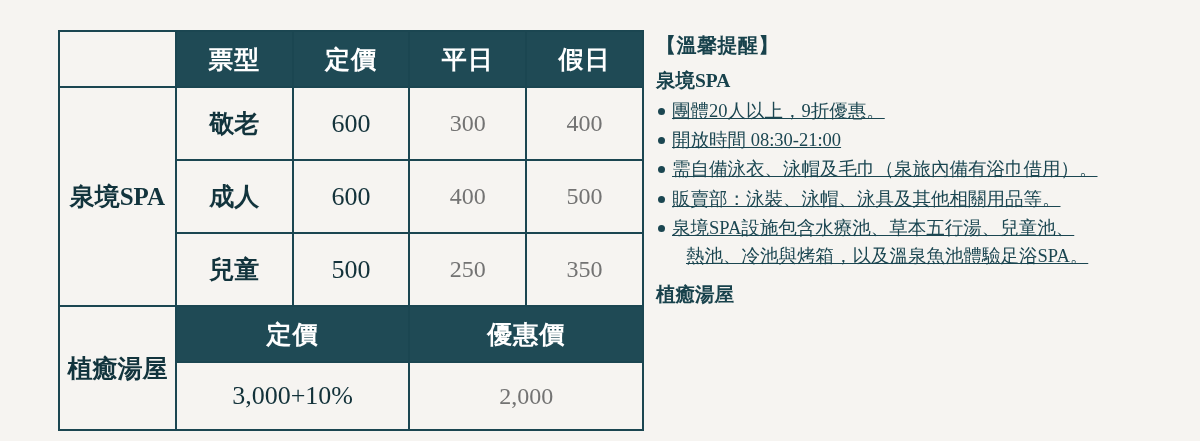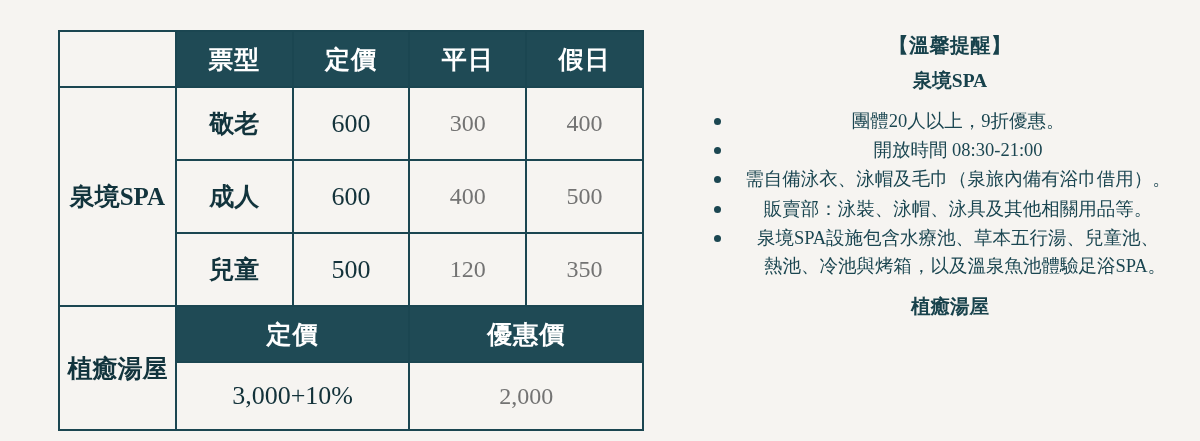--- a/index.html
+++ b/index.html
@@ -74,49 +74,49 @@
     border-left: 2px solid #1b4651;
     border-bottom: 2px solid #1b4651;
   }
   .row-sep { height: 73px; }
   .row-hdr2 { height: 42px; }
   .row-val2 { height: 68px; }
 
   
   .notes {
     position: absolute;
-    left: 700px;
+    left: 656px;
     top: 30px;
     width: 500px;
     font-size: 18.5px;
     line-height: 1.5;
     color: #1b4651;
-    text-align: center;
   }
   .notes-title {
     font-weight: bold;
     font-size: 20px;
     color: #18424c;
     margin-bottom: 6px;
     letter-spacing: 0.5px;
   }
   .section-head {
     font-weight: bold;
     font-size: 19.5px;
     color: #18424c;
     margin-top: 2px;
     margin-bottom: 2px;
   }
   .section-head.second {
     margin-top: 10px;
   }
   ul.bullets {
     list-style: none;
-    margin: 12px;
+    margin: 0;
     padding: 0;
+    text-decoration: underline;
   }
   ul.bullets > li {
     position: relative;
     padding-left: 16px;
     margin: 1px 0;
     font-size: 18.5px;
     line-height: 1.52;
     color: #1b4651;
   }
   ul.bullets > li::before {
@@ -163,21 +163,21 @@
         <tr class="row-sep">
           <td class="ticket">成人</td>
           <td class="price-black">600</td>
           <td class="price-red">400</td>
           <td class="price-red">500</td>
         </tr>
 
         <tr class="row-sep">
           <td class="ticket">兒童</td>
           <td class="price-black">500</td>
-          <td class="price-red">120</td>
+          <td class="price-red">250</td>
           <td class="price-red">350</td>
         </tr>
 
         <tr class="row-hdr2">
           <td class="cat" rowspan="2">植癒湯屋</td>
           <td class="hdr" colspan="2">定價</td>
           <td class="hdr" colspan="2">優惠價</td>
         </tr>
         <tr class="row-val2">
           <td class="price-black" colspan="2">3,000+10%</td>

